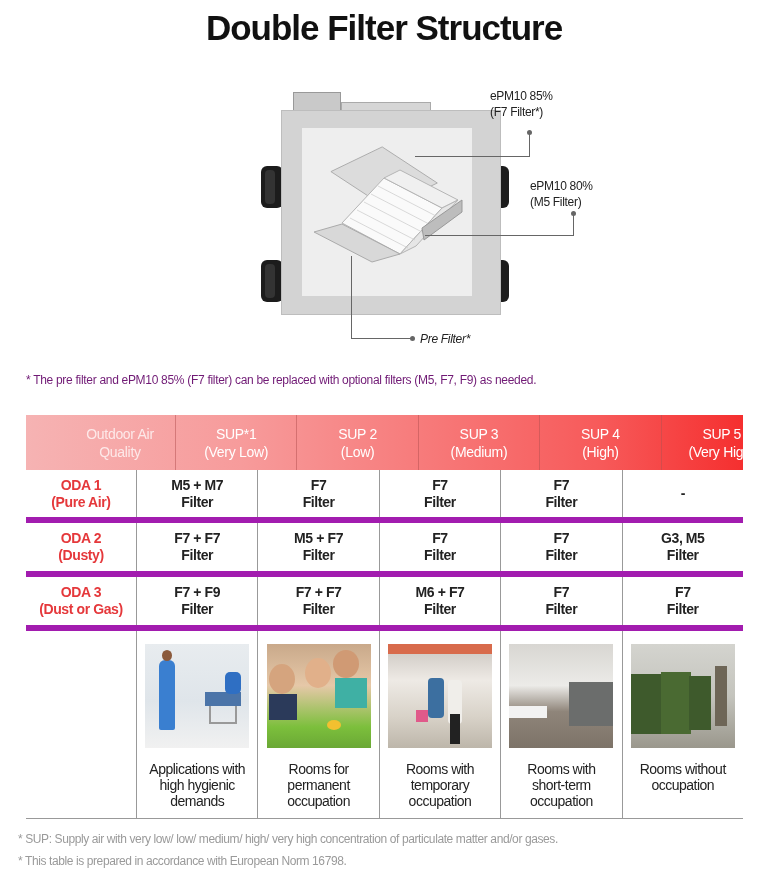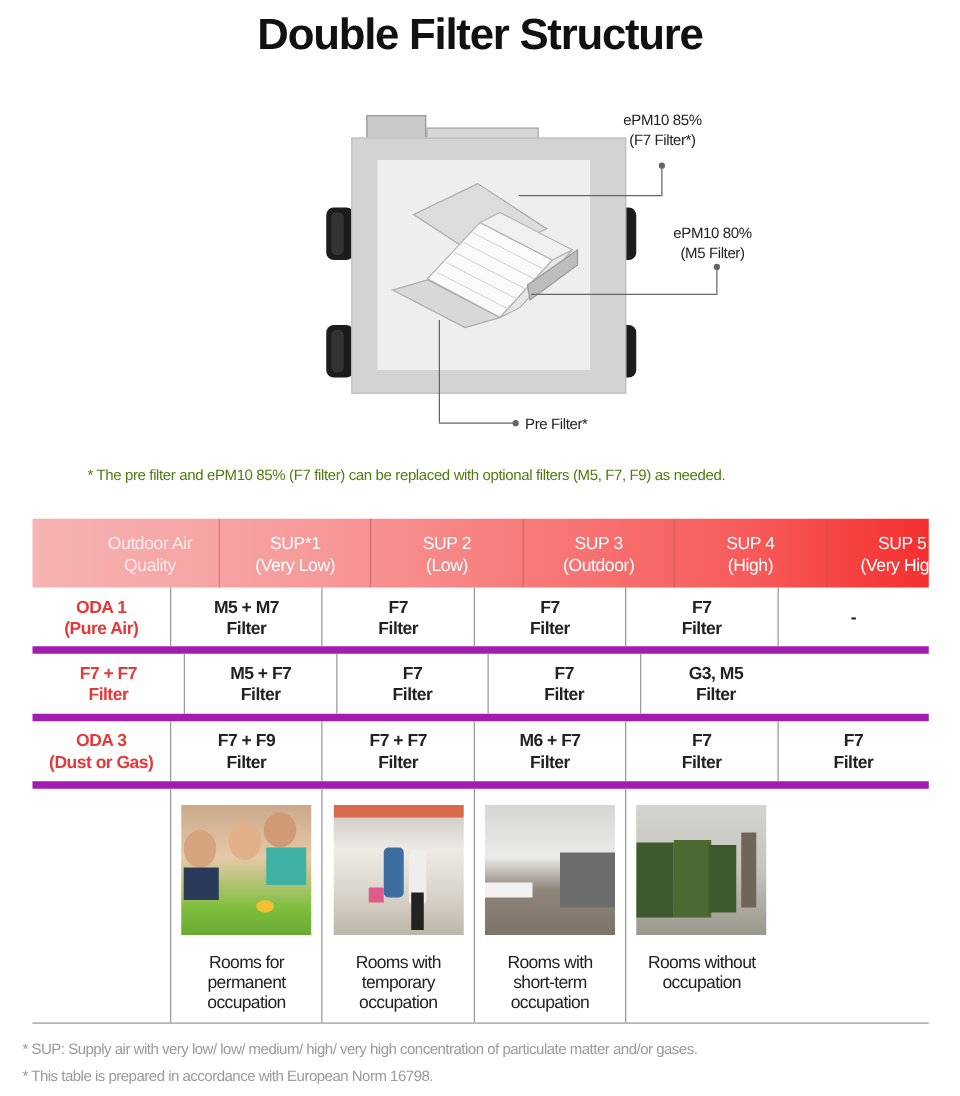--- a/index.html
+++ b/index.html
@@ -15,23 +15,23 @@
     
     .diagram { position: absolute; left: 255px; top: 88px; width: 330px; height: 262px; }
     .unit-top { position: absolute; left: 38px; top: 4px; width: 48px; height: 20px; background: #c9c9c9; border: 1px solid #999; }
     .unit-top2 { position: absolute; left: 86px; top: 14px; width: 90px; height: 10px; background: #d6d6d6; border: 1px solid #aaa; }
     .unit-body { position: absolute; left: 26px; top: 22px; width: 220px; height: 205px; background: #d3d3d3; border: 1px solid #bdbdbd; }
     .unit-inner { position: absolute; left: 20px; top: 17px; width: 170px; height: 168px; background: #eeeeee; }
     .duct { position: absolute; width: 22px; height: 42px; background: #1c1c1c; border-radius: 6px; }
     .duct::after { content: ""; position: absolute; left: 4px; top: 4px; width: 10px; height: 34px; border-radius: 4px; background: #333; }
     .callout-line { position: absolute; background: #666; }
     .dot { position: absolute; width: 5px; height: 5px; background: #666; border-radius: 50%; }
-    .callout-label { position: absolute; font-size: 12px; color: #222; text-align: center; line-height: 16px; letter-spacing: -0.3px; }
-
-    .note-top { position: absolute; left: 26px; top: 373px; font-size: 12px; color: #4d7c0f; letter-spacing: -0.3px; margin-left: 44px; }
+    .callout-label { position: absolute; font-size: 12px; color: #222; text-align: left; line-height: 16px; letter-spacing: -0.3px; }
+
+    .note-top { position: absolute; left: 26px; top: 373px; font-size: 12px; color: #701a75; letter-spacing: -0.3px; }
 
     
     .table { position: absolute; left: 26px; top: 415px; width: 717px; }
     .header-row { display: flex; height: 55px; background: linear-gradient(to right, #f6b3b3 0%, #f79b9b 30%, #f77b7b 55%, #f75a5a 80%, #f52f2f 100%); padding-left: 39px; }
     .hcell { flex: 0 0 auto; display: flex; align-items: center; justify-content: center; text-align: center;
       color: #fff; font-size: 14px; line-height: 18px; border-left: 1px solid rgba(180,80,80,0.5); letter-spacing: -0.3px; }
     .hcell:first-child { border-left: none; color: #fde9e9; }
     .c0 { width: 110px; } .cN { width: 121.4px; }
     .row { display: flex; height: 54px; border-bottom: 6px solid #a21caf; font-weight: bold; }
     .row.first { height: 53px; }
@@ -93,21 +93,21 @@
 </div>
 
 <div class="callout-label" style="left:490px;top:88px;width:80px;">
   <div>ePM10 85%</div>
   <div>(F7 Filter*)</div>
 </div>
 <div class="callout-label" style="left:530px;top:178px;width:80px;">
   <div>ePM10 80%</div>
   <div>(M5 Filter)</div>
 </div>
-<div class="callout-label" style="left:420px;top:331px;width:64px;text-align:left;">
+<div class="callout-label" style="left:420px;top:331px;width:64px;text-align:left;font-style:italic;">
   <div>Pre Filter*</div>
 </div>
 
 <div class="note-top">* The pre filter and ePM10 85% (F7 filter) can be replaced with optional filters (M5, F7, F9) as needed.</div>
 
 <div class="table">
   <div class="header-row">
     <div class="hcell c0">
         <div>
           <div>Outdoor Air</div>
@@ -122,21 +122,21 @@
       </div>
     <div class="hcell cN">
         <div>
           <div>SUP 2</div>
           <div>(Low)</div>
         </div>
       </div>
     <div class="hcell cN">
         <div>
           <div>SUP 3</div>
-          <div>(Outdoor)</div>
+          <div>(Medium)</div>
         </div>
       </div>
     <div class="hcell cN">
         <div>
           <div>SUP 4</div>
           <div>(High)</div>
         </div>
       </div>
     <div class="hcell cN">
         <div>
@@ -178,20 +178,26 @@
         </div>
       </div>
     <div class="cell cN">
         <div>
           <div>-</div>
         </div>
       </div>
   </div>
 
   <div class="row">
+    <div class="cell c0">
+        <div>
+          <div>ODA 2</div>
+          <div>(Dusty)</div>
+        </div>
+      </div>
     <div class="cell cN">
         <div>
           <div>F7 + F7</div>
           <div>Filter</div>
         </div>
       </div>
     <div class="cell cN">
         <div>
           <div>M5 + F7</div>
           <div>Filter</div>
@@ -252,20 +258,34 @@
         <div>
           <div>F7</div>
           <div>Filter</div>
         </div>
       </div>
   </div>
 
   <div class="img-row">
     <div class="img-cell c0"></div>
 
+    <div class="img-cell cN">
+      <div class="photo" style="background:linear-gradient(#e8ecef 0%,#dfe5ea 55%,#f1f1f1 100%);">
+        <div style="position:absolute;left:14px;top:16px;width:16px;height:70px;background:#3a7fd0;border-radius:6px 6px 2px 2px;"></div>
+        <div style="position:absolute;left:17px;top:6px;width:10px;height:11px;background:#8b5a3c;border-radius:50%;"></div>
+        <div style="position:absolute;left:60px;top:48px;width:36px;height:14px;background:#4b74a8;"></div>
+        <div style="position:absolute;left:64px;top:62px;width:28px;height:18px;border:2px solid #999;border-top:none;"></div>
+        <div style="position:absolute;left:80px;top:28px;width:16px;height:22px;background:#2f6fc3;border-radius:5px;"></div>
+      </div>
+      <div class="photo-caption">
+        <div>Applications with</div>
+          <div>high hygienic</div>
+          <div>demands</div>
+      </div>
+    </div>
 
     <div class="img-cell cN">
       <div class="photo" style="background:linear-gradient(#c9a98a 0%,#e6c8a8 40%,#7cbf3c 80%,#6aa835 100%);">
         <div style="position:absolute;left:2px;top:20px;width:26px;height:30px;background:#d5a47e;border-radius:50%;"></div>
         <div style="position:absolute;left:2px;top:50px;width:28px;height:26px;background:#2b3a5a;"></div>
         <div style="position:absolute;left:38px;top:14px;width:26px;height:30px;background:#e1b08a;border-radius:50%;"></div>
         <div style="position:absolute;left:66px;top:6px;width:26px;height:28px;background:#d09a74;border-radius:50%;"></div>
         <div style="position:absolute;left:68px;top:34px;width:32px;height:30px;background:#3fb0a4;"></div>
         <div style="position:absolute;left:60px;top:76px;width:14px;height:10px;background:#f2c030;border-radius:50%;"></div>
       </div>

